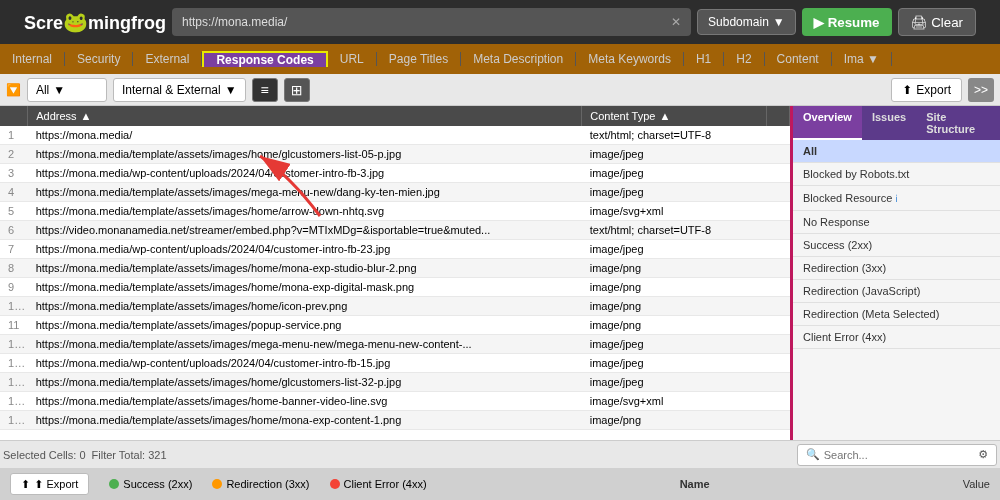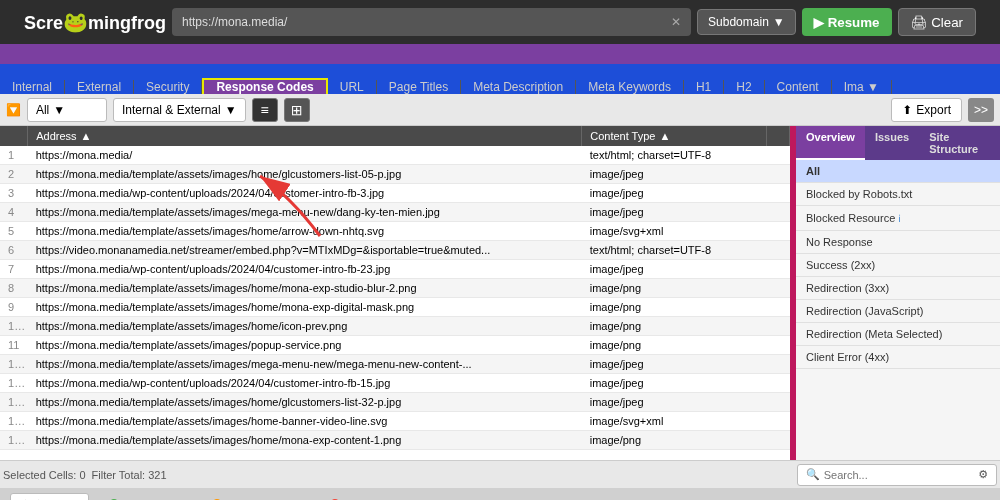--- a/index.html
+++ b/index.html
@@ -79,24 +79,23 @@
       color: white;
       padding: 4px 12px;
       cursor: pointer;
       gap: 4px;
       height: 28px;
     }
 
     
     .nav-tabs {
       display: flex;
-      background: #1d4ed8;
+      background: #a16207;
       height: 30px;
-      align-items: flex-end;
-      margin-top: 20px;
+      align-items: center;
     }
     .nav-tab {
       padding: 0 12px;
       display: flex;
       align-items: center;
       color: #ccc;
       cursor: pointer;
       font-size: 12px;
       border-right: 1px solid #555;
     }
@@ -235,21 +234,21 @@
     .th-sort {
       display: flex;
       align-items: center;
       gap: 4px;
     }
 
     
     .right-panel {
       width: 210px;
       background: #f5f5f5;
-      border-left: 6px solid #be185d;
+      border-left: 3px solid #be185d;
       display: flex;
       flex-direction: column;
     }
     .right-tabs {
       display: flex;
       background: #5c3a8a;
     }
     .right-tab {
       padding: 5px 10px;
       color: #ddd;
@@ -370,24 +369,24 @@
     <button class="clear-btn">
       <span>🖨 Clear</span>
     </button>
   </div>
 
   <div class="nav-tabs">
     <div class="nav-tab">
         <span>Internal</span>
       </div>
     <div class="nav-tab">
+        <span>Security</span>
+      </div>
+    <div class="nav-tab">
         <span>External</span>
-      </div>
-    <div class="nav-tab">
-        <span>Security</span>
       </div>
     <div class="nav-tab active">
         <span>Response Codes</span>
       </div>
     <div class="nav-tab">
         <span>URL</span>
       </div>
     <div class="nav-tab">
         <span>Page Titles</span>
       </div>

